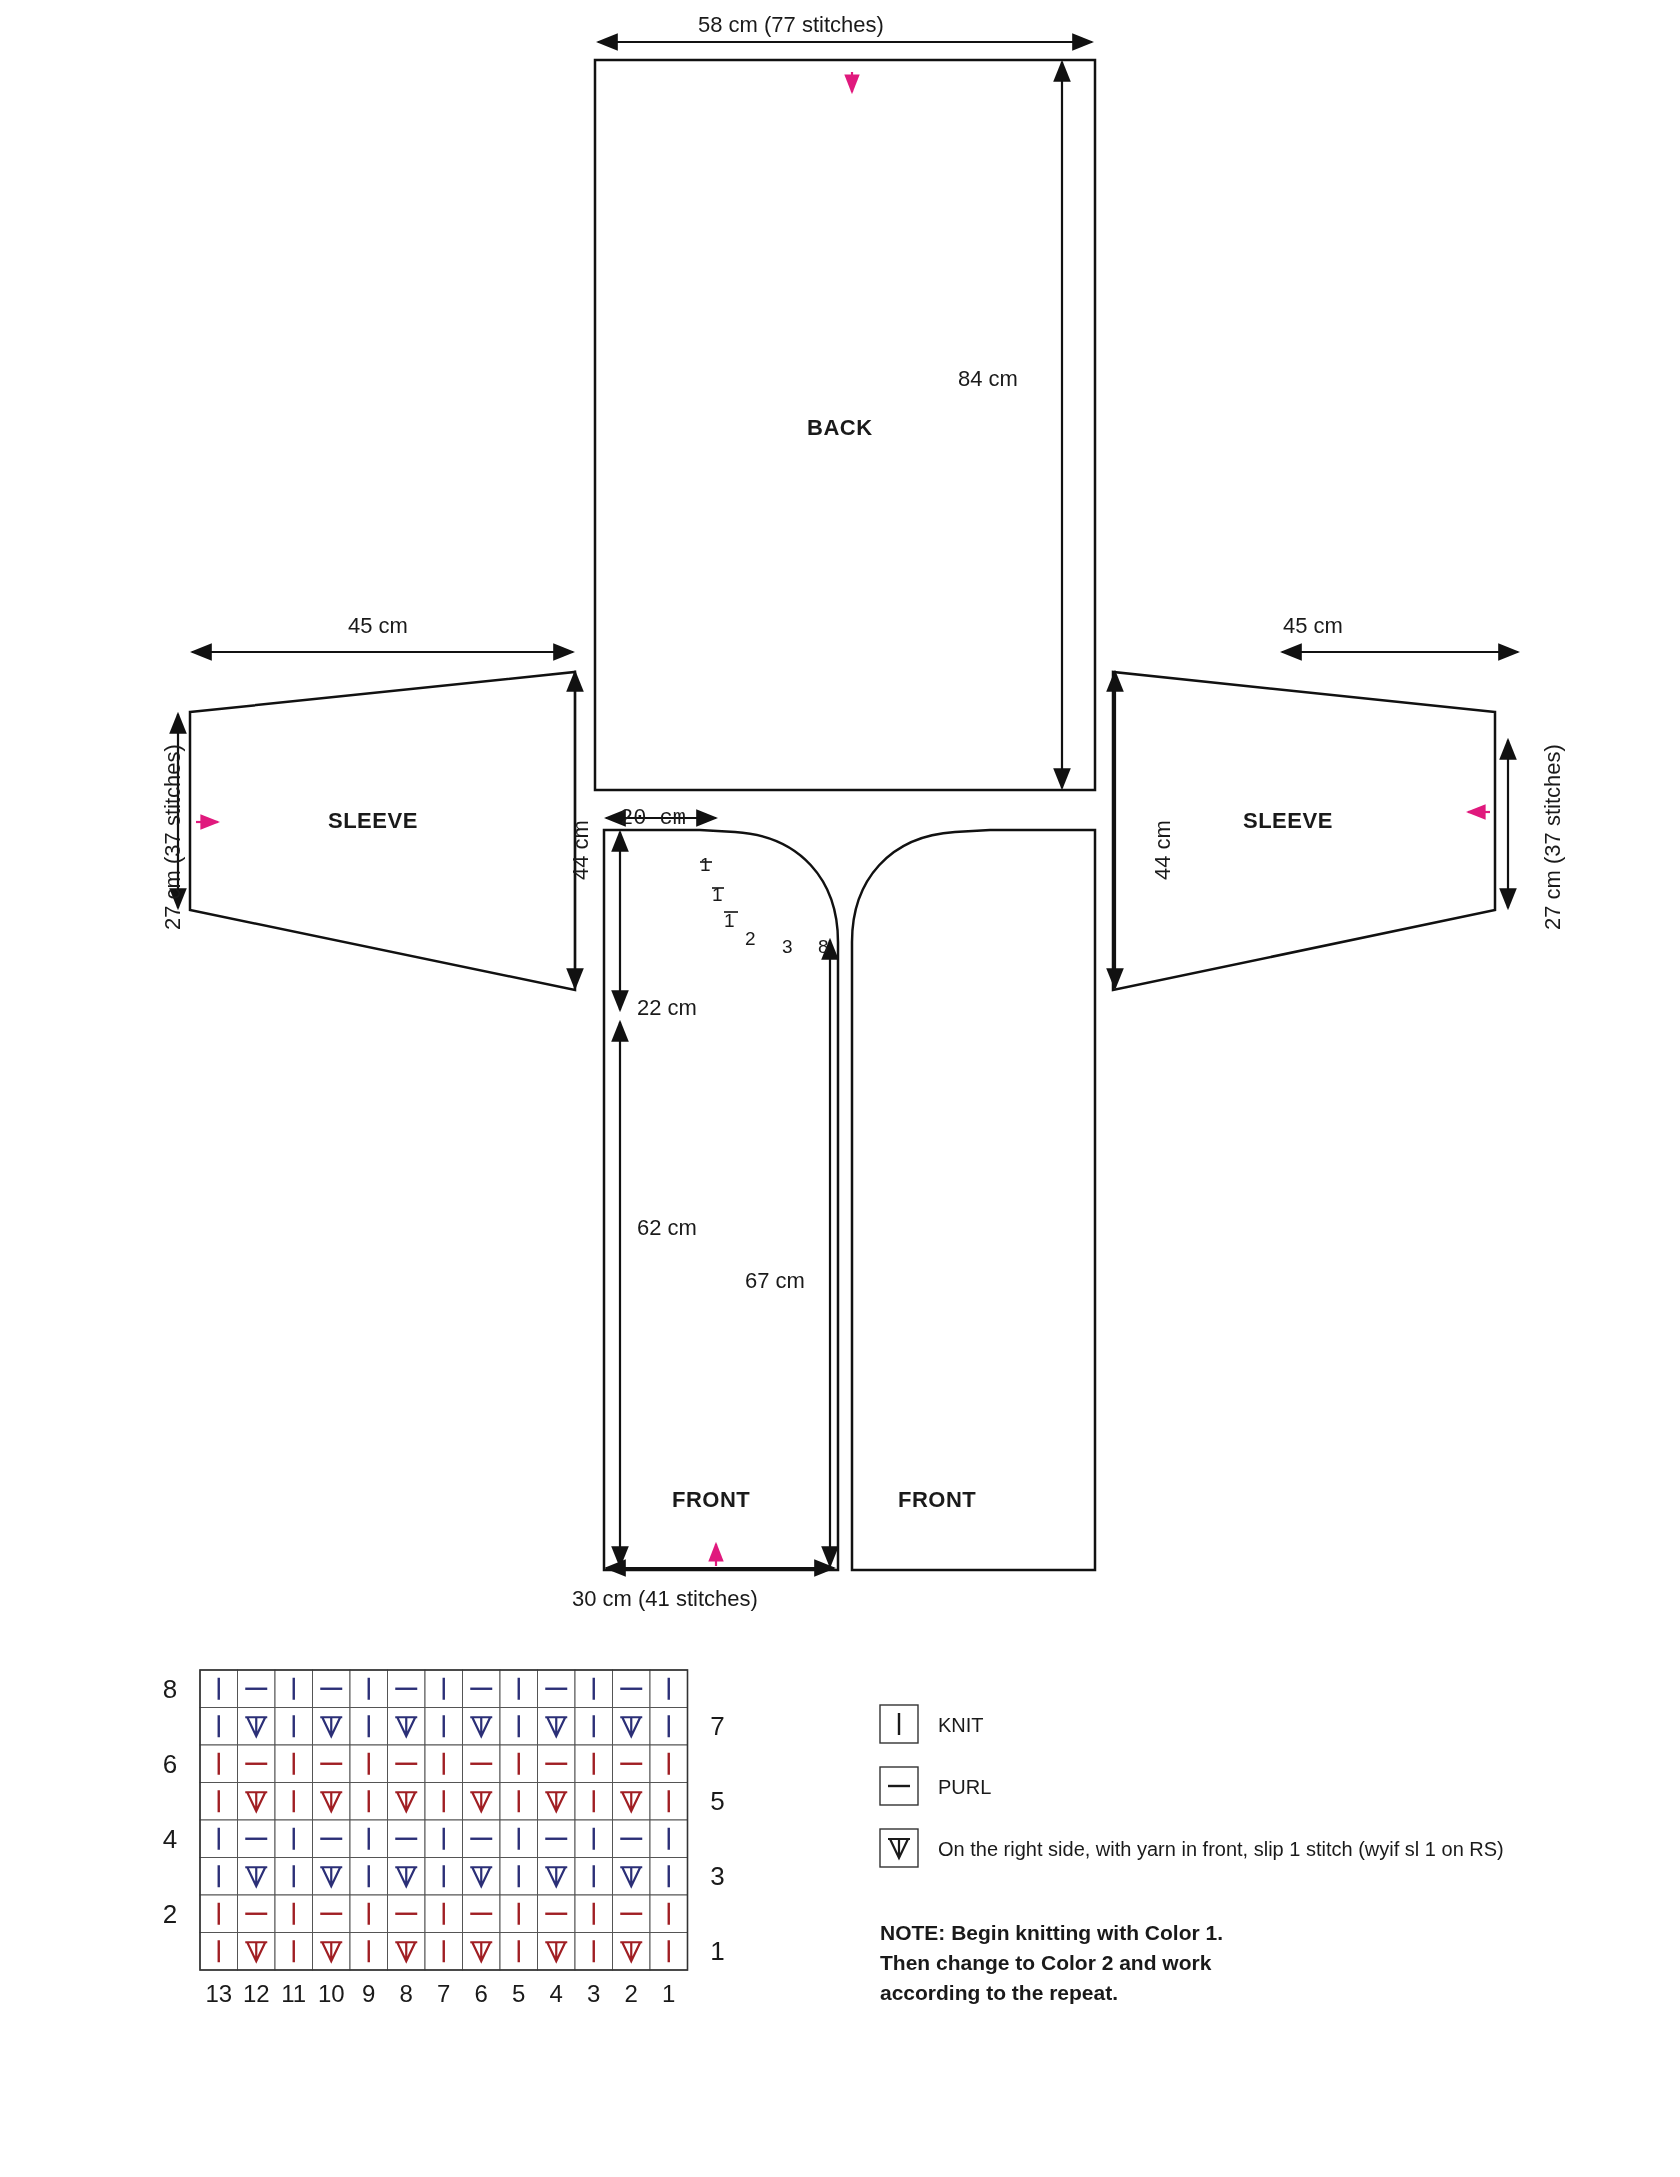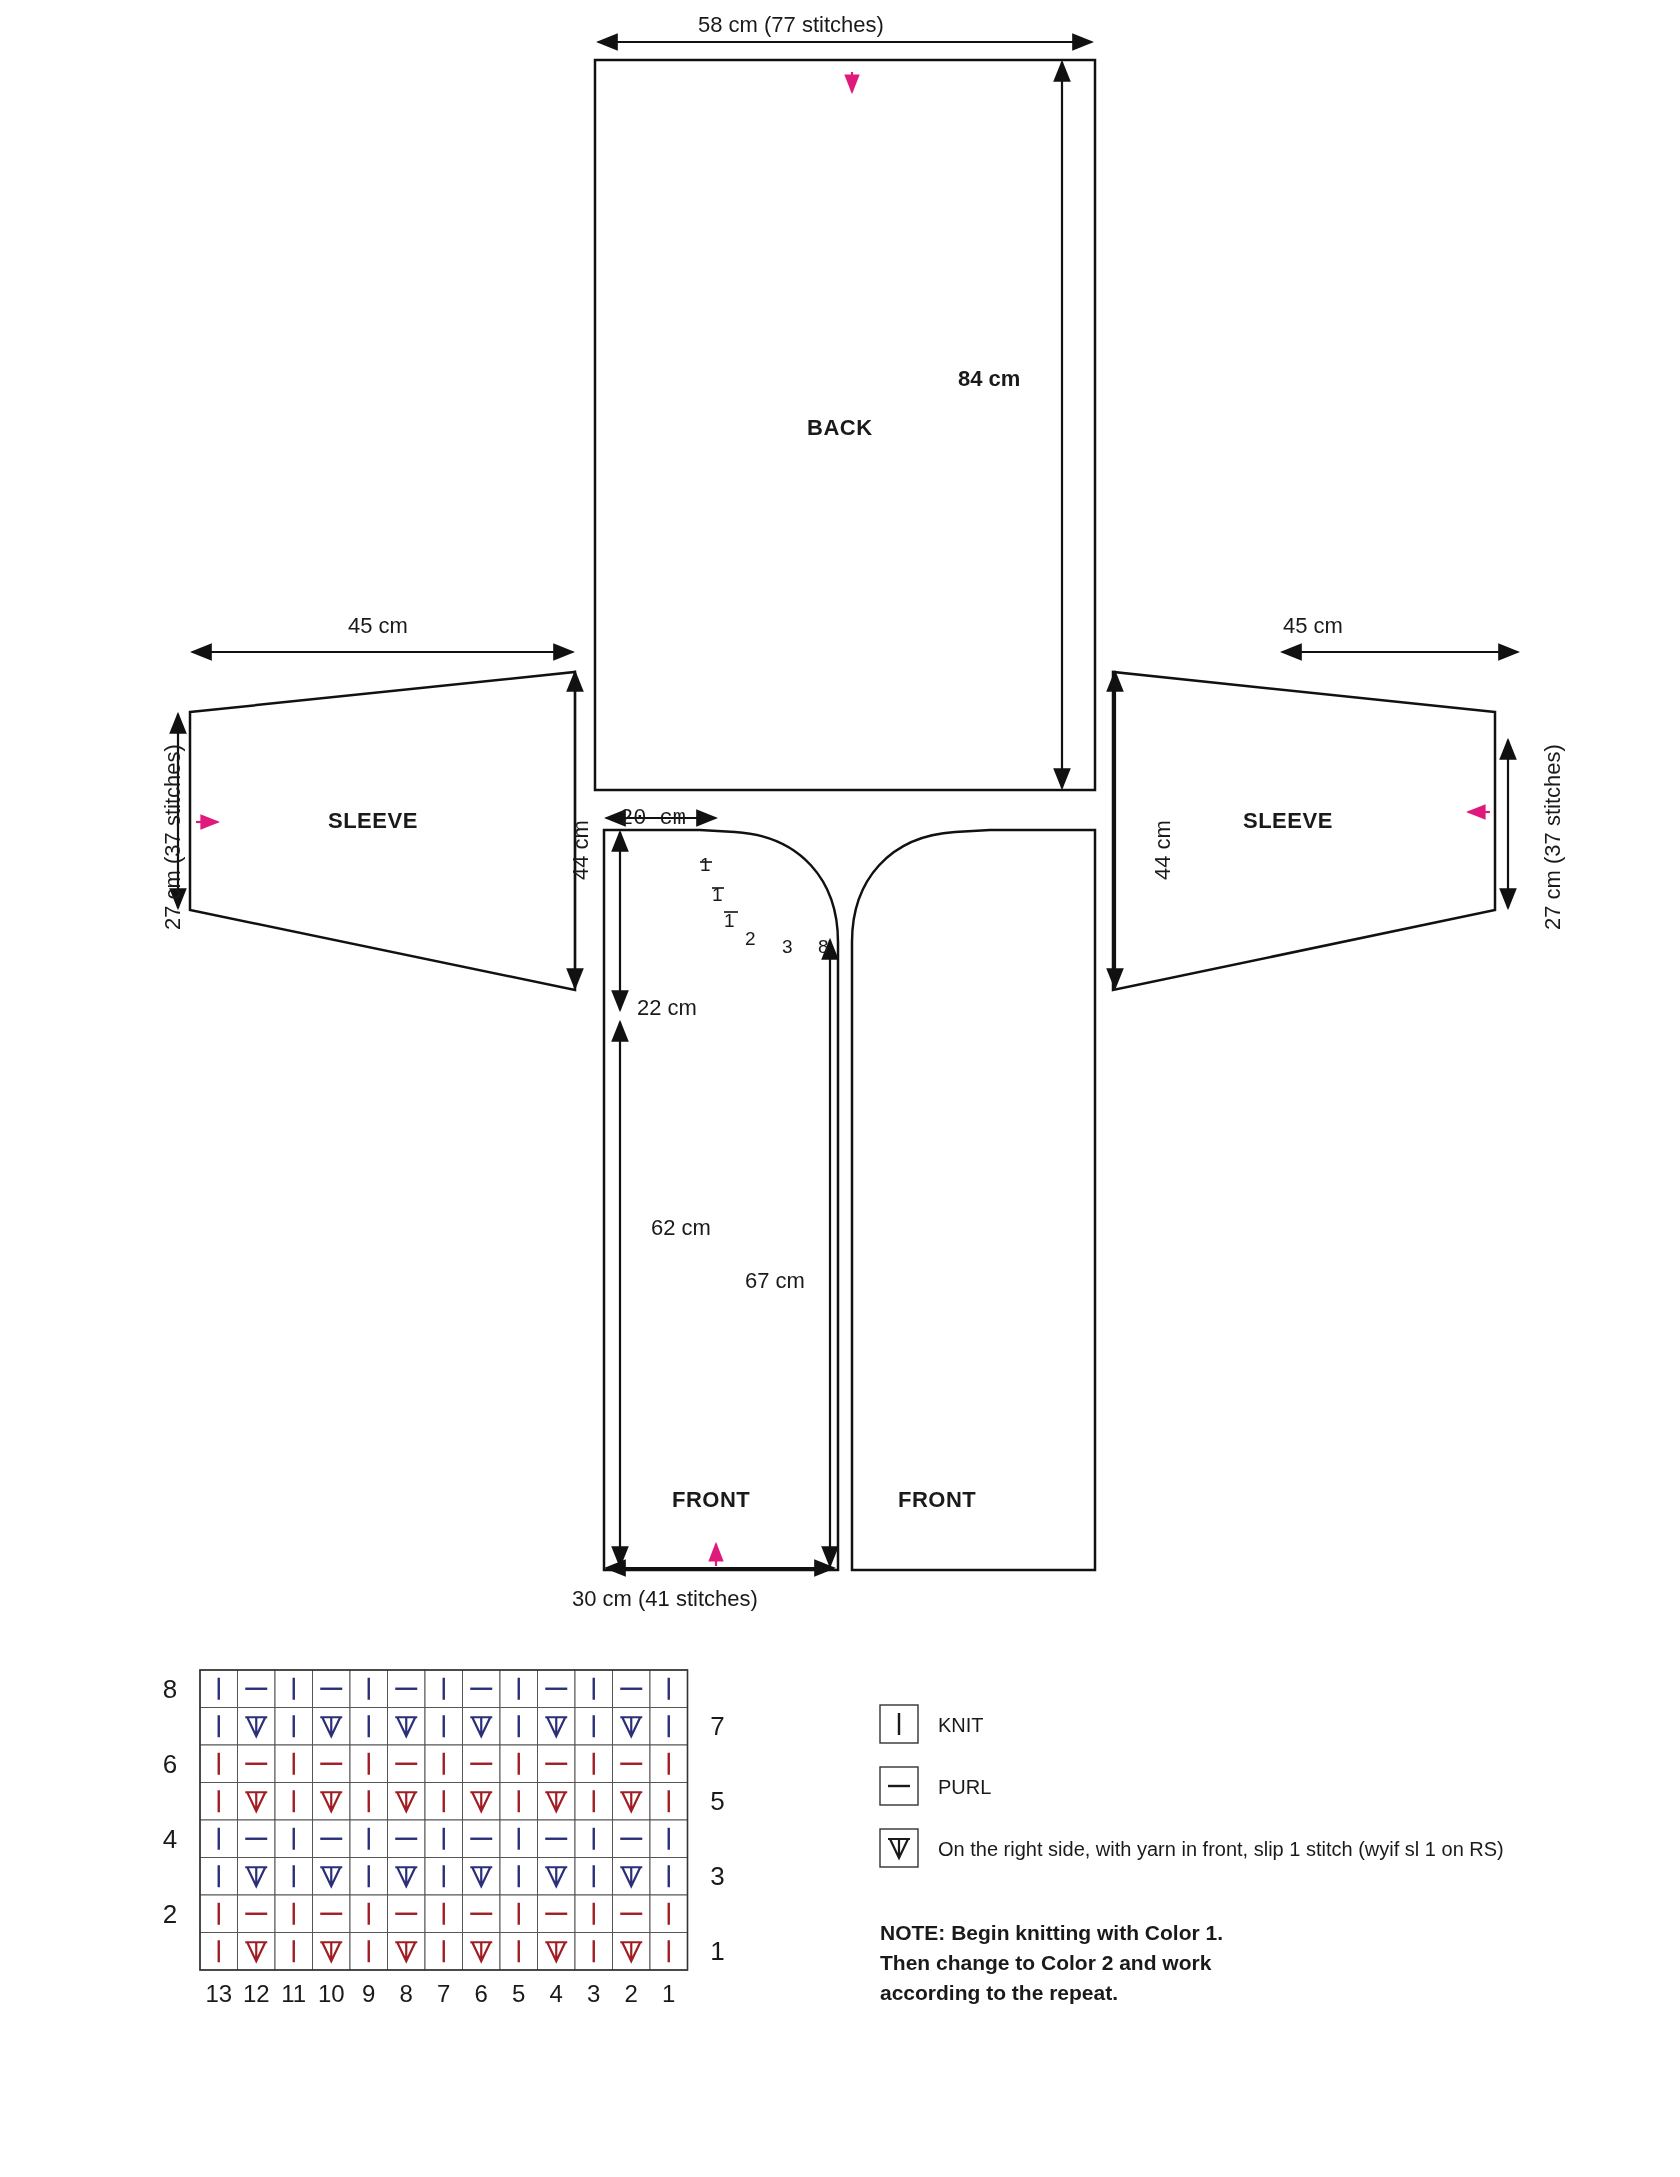--- a/index.html
+++ b/index.html
@@ -123,34 +123,34 @@
     </g>
   </svg>
 
   <div class="lbl piece-label" style="left:807px;top:415px;">BACK</div>
   <div class="lbl piece-label" style="left:328px;top:808px;">SLEEVE</div>
   <div class="lbl piece-label" style="left:1243px;top:808px;">SLEEVE</div>
   <div class="lbl piece-label" style="left:672px;top:1487px;">FRONT</div>
   <div class="lbl piece-label" style="left:898px;top:1487px;">FRONT</div>
 
   <div class="lbl dim" style="left:698px;top:12px;">58 cm (77 stitches)</div>
-  <div class="lbl dim" style="left:958px;top:366px;font-weight:bold;">84 cm</div>
+  <div class="lbl dim" style="left:958px;top:366px;">84 cm</div>
 
   <div class="lbl dim" style="left:348px;top:613px;">45 cm</div>
   <div class="lbl dim" style="left:1283px;top:613px;">45 cm</div>
 
   <div class="lbl dim rot-left" style="left:568px;top:880px;">44 cm</div>
   <div class="lbl dim rot-left" style="left:1150px;top:880px;">44 cm</div>
 
   <div class="lbl dim rot-left" style="left:160px;top:930px;">27 cm (37 stitches)</div>
   <div class="lbl dim rot-left" style="left:1540px;top:930px;">27 cm (37 stitches)</div>
 
   <div class="lbl dim" style="left:620px;top:806px;font-family:Liberation Mono, monospace;">20 cm</div>
   <div class="lbl dim" style="left:637px;top:995px;">22 cm</div>
-  <div class="lbl dim" style="left:651px;top:1215px;">62 cm</div>
+  <div class="lbl dim" style="left:637px;top:1215px;">62 cm</div>
   <div class="lbl dim" style="left:745px;top:1268px;">67 cm</div>
   <div class="lbl dim" style="left:572px;top:1586px;">30 cm (41 stitches)</div>
 
   <div class="lbl dim-sm" style="left:700px;top:854px;">1</div>
   <div class="lbl dim-sm" style="left:712px;top:884px;">1</div>
   <div class="lbl dim-sm" style="left:724px;top:910px;">1</div>
   <div class="lbl dim-sm" style="left:745px;top:928px;">2</div>
   <div class="lbl dim-sm" style="left:782px;top:936px;">3</div>
   <div class="lbl dim-sm" style="left:818px;top:936px;">8</div>
 </div>

